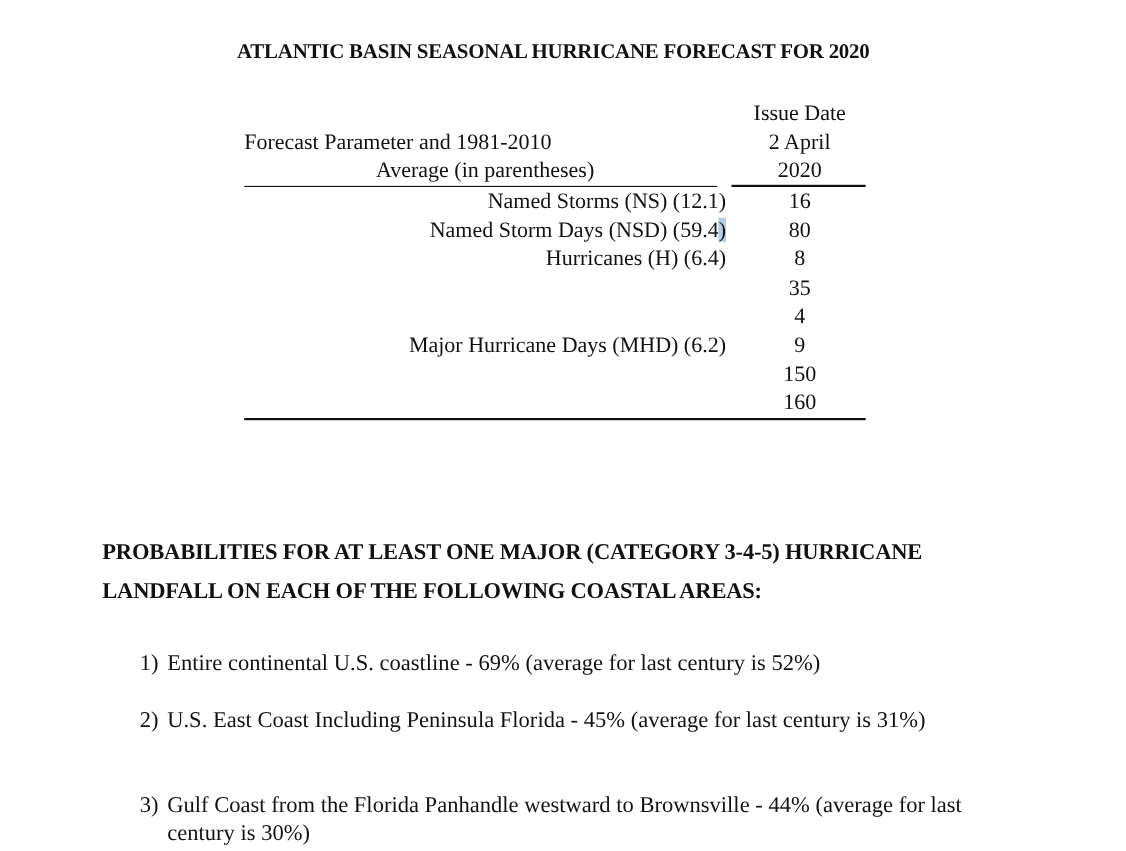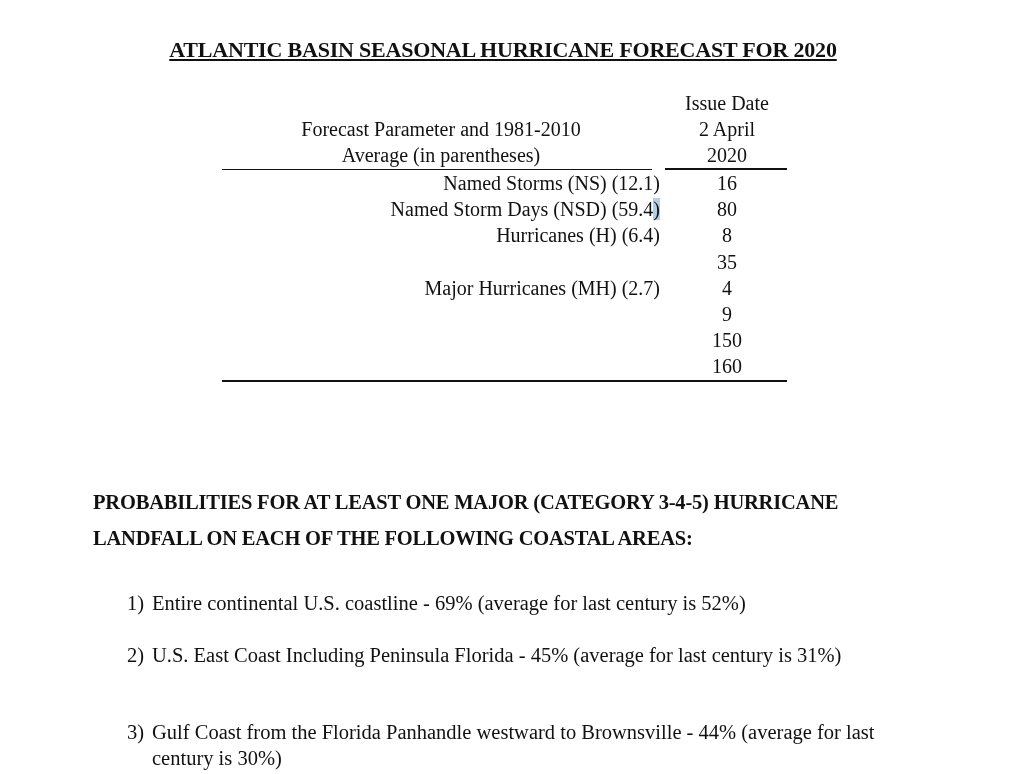--- a/index.html
+++ b/index.html
@@ -2,21 +2,21 @@
 <html><head>
 <meta charset="utf-8">
 <style>
   html, body { margin: 0; padding: 0; background: #ffffff; }
   body {
     width: 1024px; height: 774px; overflow: hidden; position: relative;
     font-family: "Liberation Serif", "DejaVu Serif", serif; color: #111111;
   }
   .title {
     position: absolute; left: 0; width: 1006px; top: 37px;
-    text-align: center; font-weight: bold; font-size: 22px; letter-spacing: -0.2px; text-decoration: underline;
+    text-align: center; font-weight: bold; font-size: 19px; letter-spacing: -0.2px;
   }
   .col-param { position: absolute; left: 0; width: 438px; text-align: right; }
   .col-val { position: absolute; left: 445px; width: 120px; text-align: center; }
   .hdr-line { font-size: 20px; line-height: 26px; }
   .row { position: absolute; left: 0; width: 565px; height: 26px; font-size: 20px; line-height: 26px; }
   .rule-top-left { position: absolute; left: 222px; top: 169px; width: 430px; height: 1px; background: #111; }
   .rule-top-right { position: absolute; left: 665px; top: 168px; width: 122px; height: 2px; background: #111; }
   .rule-bottom { position: absolute; left: 222px; top: 380px; width: 565px; height: 2px; background: #111; }
   .sel { background: #b7cde3; }
   .heading2 {
@@ -28,21 +28,21 @@
   .li .txt { display: block; margin-left: 25px; }
 </style>
 </head>
 <body>
 
 <div class="title">ATLANTIC BASIN SEASONAL HURRICANE FORECAST FOR 2020</div>
 
 <div>
 
   <div>
-    <div class="hdr-line" style="position:absolute; left:222px; top:116px; width:438px; text-align:center;">Forecast Parameter and 1981-2010</div>
+    <div class="hdr-line" style="position:absolute; left:222px; top:116px; width:438px; ">Forecast Parameter and 1981-2010</div>
     <div class="hdr-line" style="position:absolute; left:222px; top:142px; width:438px; text-align:center;">Average (in parentheses)</div>
     <div class="hdr-line" style="position:absolute; left:667px; top:90px; width:120px; text-align:center;">Issue Date</div>
     <div class="hdr-line" style="position:absolute; left:667px; top:116px; width:120px; text-align:center;">2 April</div>
     <div class="hdr-line" style="position:absolute; left:667px; top:142px; width:120px; text-align:center;">2020</div>
   </div>
   <div class="rule-top-left"></div>
   <div class="rule-top-right"></div>
 
   <div id="rows">
       <div class="row" style="left: 222px; top: 170px;">
@@ -54,24 +54,24 @@
         <div class="col-val">80</div>
       </div>
       <div class="row" style="left: 222px; top: 222.4px; font-family: Liberation Serif, serif;">
         <div class="col-param">Hurricanes (H) (6.4)</div>
         <div class="col-val">8</div>
       </div>
       <div class="row" style="left: 222px; top: 248.6px;">
         <div class="col-val">35</div>
       </div>
       <div class="row" style="left: 222px; top: 274.8px;">
-        <div class="col-param">Major Hurricanes (MH) (2.7)</div>
         <div class="col-val">4</div>
       </div>
       <div class="row" style="left: 222px; top: 301px;">
+        <div class="col-param">Major Hurricane Days (MHD) (6.2)</div>
         <div class="col-val">9</div>
       </div>
       <div class="row" style="left: 222px; top: 327.2px;">
         <div class="col-val">150</div>
       </div>
       <div class="row" style="left: 222px; top: 353.4px;">
         <div class="col-val">160</div>
       </div>
     </div>
   <div class="rule-bottom"></div>

